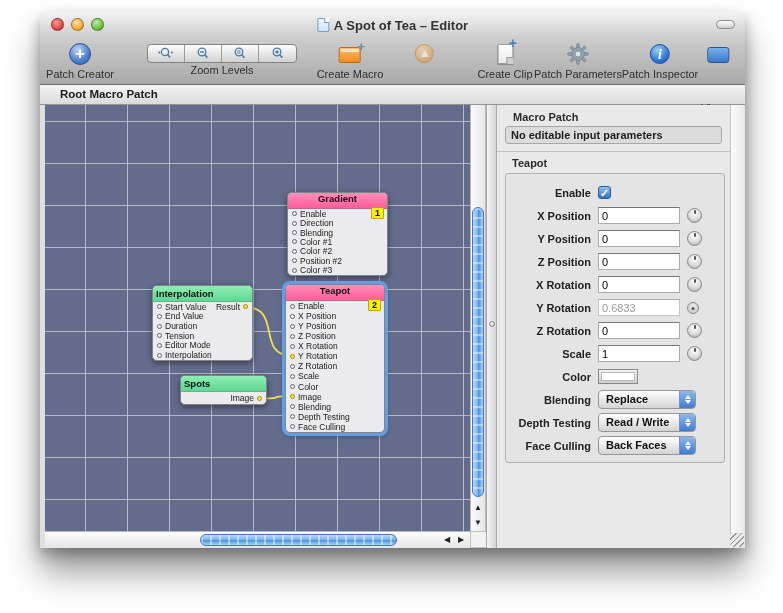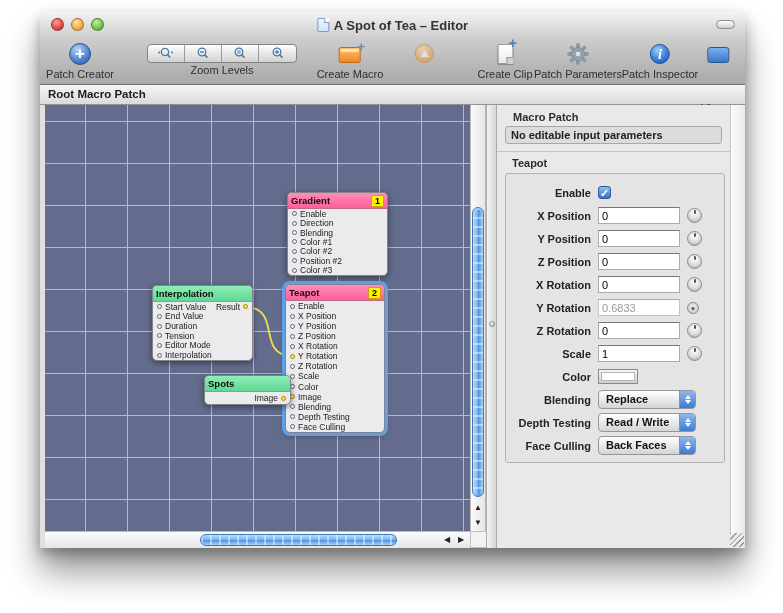--- a/index.html
+++ b/index.html
@@ -59,37 +59,37 @@
   .clip-ico::after{content:'+';position:absolute;right:-5px;top:-10px;color:#4d7fc2;font-size:14px;font-weight:bold;}
   .insp-ico{width:20px;height:20px;border-radius:50%;
     background:radial-gradient(circle at 38% 28%,#9ecdf2,#2f7ad8 60%,#1a56ad);
     border:1px solid #1c4f9c;color:#fff;font-family:"Liberation Serif",serif;font-style:italic;
     font-weight:bold;font-size:14px;line-height:19px;text-align:center;}
   .viewer-ico{width:22px;height:16px;border-radius:3px;margin-top:3px;
     background:linear-gradient(#7ab0ec,#3a77cc);border:1px solid #28568f;}
 
   
   .patchbar{height:20px;background:linear-gradient(#f5f5f5,#dadada);border-bottom:1px solid #949494;
-    font-size:11.5px;font-weight:bold;color:#1c1c1c;line-height:19px;padding-left:8px;}
+    font-size:11.5px;font-weight:bold;color:#1c1c1c;line-height:19px;padding-left:20px;}
 
   
   .content{position:relative;height:443px;background:#e0e0e0;}
   .canvas{position:absolute;left:5px;top:0;width:425px;height:426px;background:#636c8c;
     background-image:linear-gradient(to right,#b6b9c7 0 1px,transparent 1px),
                      linear-gradient(to bottom,#b6b9c7 0 1px,transparent 1px);
     background-size:42px 42px;background-position:-2px 16px;overflow:hidden;}
   #wires{position:absolute;left:0;top:0;pointer-events:none;}
 
   
   .node{position:absolute;background:#ebebee;border:1px solid #83838d;border-radius:5px;
     box-shadow:0 2px 6px rgba(0,0,0,.45);}
   .node.sel{box-shadow:0 0 0 3px #5e9fe6,0 2px 6px rgba(0,0,0,.45);}
   .nhead{height:16px;display:flex;align-items:center;padding:0 3px;gap:3px;
     border-radius:4px 4px 0 0;border-bottom:1px solid rgba(0,0,0,.25);}
-  .node.pink .nhead{background:linear-gradient(#ff8db8,#ff5e9b);}
+  .node.pink .nhead{background:linear-gradient(#ff8db8,#ff5e9b);flex-direction:column;}
   .node.green .nhead{background:linear-gradient(#8eeeb4,#5fd794);}
   .ntitle{font-size:9.5px;font-weight:bold;color:#101010;white-space:nowrap;}
   .nbadge{margin-left:auto;width:13px;height:12px;background:#fdf300;border:1px solid #cf9d12;
     border-radius:1px;font-size:9px;font-weight:bold;color:#000;text-align:center;line-height:11px;}
   .nrow{display:flex;align-items:center;padding:0 4px;gap:3px;font-size:8.5px;color:#1b1b1b;}
   .port{width:5px;height:5px;border-radius:50%;border:1px solid #63636d;background:#f3f3f6;flex:0 0 auto;}
   .port.conn{background:#ffe23c;border-color:#a08a10;}
   .nspacer{flex:1;}
 
   
@@ -396,21 +396,21 @@
             </div>
             <div class="nrow" style="height: 10.0769px;">
               <span class="port"></span>
               <span>Depth Testing</span>
             </div>
             <div class="nrow" style="height: 10.0769px;">
               <span class="port"></span>
               <span>Face Culling</span>
             </div>
           </div>
-          <div class="node green" style="left: 135px; top: 270px; width: 87px; height: 30px; margin-left: 24px;">
+          <div class="node green" style="left: 135px; top: 270px; width: 87px; height: 30px;">
             <div class="nhead">
               <span class="ntitle">Spots</span>
             </div>
             <div class="nrow" style="height: 12px;">
               <span class="nspacer"></span>
               <span>Image</span>
               <span class="port conn"></span>
             </div>
           </div>
         </div>

